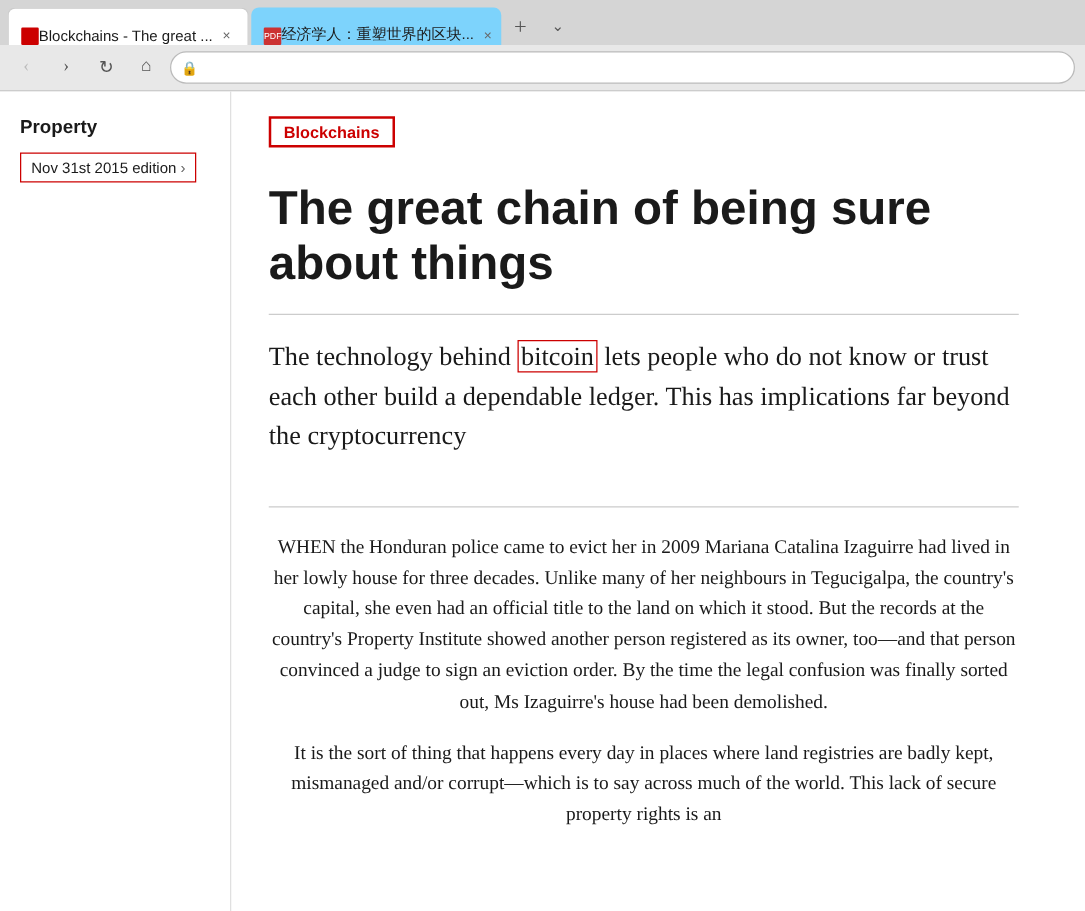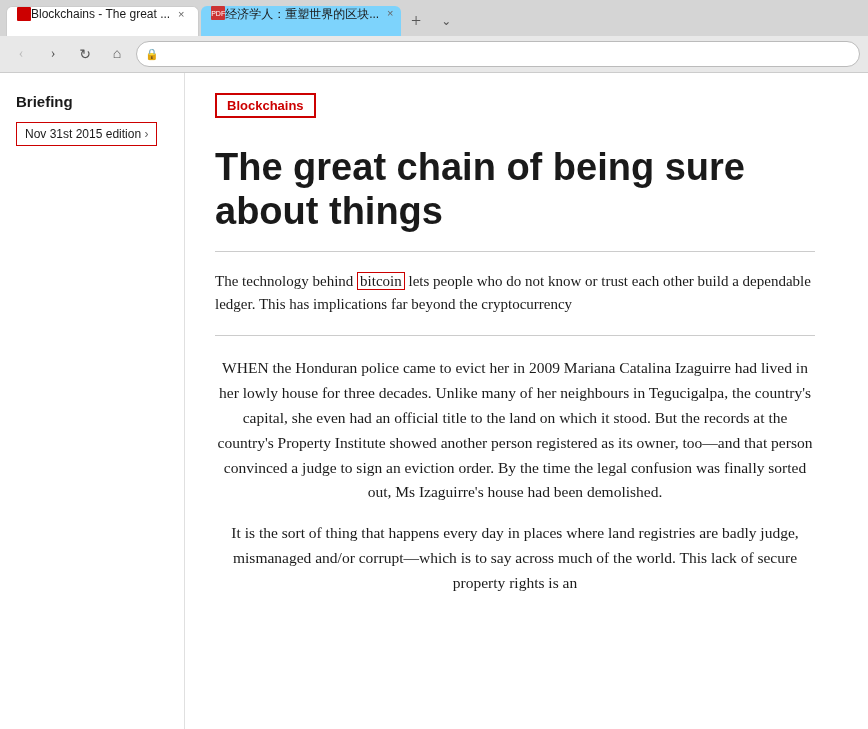--- a/index.html
+++ b/index.html
@@ -13,21 +13,21 @@
     .tab-bar {
       display: flex;
       align-items: center;
       height: 36px;
       padding: 6px 0 0 6px;
       background: #d5d5d5;
       gap: 2px;
     }
     .tab {
       display: flex;
-      align-items: flex-start;
+      align-items: flex-end;
       height: 30px;
       padding: 0 10px;
       border-radius: 6px 6px 0 0;
       font-size: 12px;
       font-family: Arial, sans-serif;
       gap: 0;
       max-width: 200px;
       overflow: hidden;
       white-space: nowrap;
     }
@@ -191,24 +191,24 @@
       color: #1a1a1a;
       margin-bottom: 18px;
       font-family: Liberation Sans, sans-serif;
     }
     .article-divider {
       border: none;
       border-top: 1px solid #ccc;
       margin-bottom: 18px;
     }
     .article-subtitle {
-      font-size: 15px;
+      font-size: 21px;
       line-height: 1.5;
       color: #1a1a1a;
-      margin-bottom: 20px;
+      margin-bottom: 40px;
     }
     .bitcoin-link {
       border: 1.5px solid #cc0000;
       padding: 0 2px;
       color: #1a1a1a;
       text-decoration: none;
       cursor: pointer;
     }
     .article-divider2 {
       border: none;
@@ -256,21 +256,21 @@
     <div class="nav-btn">⌂</div>
     <div class="address-input">
       <span class="address-lock">🔒</span>
     </div>
   </div>
 </div>
 
 <div class="page-content">
 
   <div class="sidebar">
-    <div class="sidebar-section-title">Briefing</div>
+    <div class="sidebar-section-title">Property</div>
     <div class="sidebar-edition-link">Nov 31st 2015 edition</div>
   </div>
 
   <div class="article-area">
     
     <div class="article-category">Blockchains</div>
 
     
     <h1 class="article-title">The great chain of being sure about things</h1>
 
@@ -279,17 +279,17 @@
     
     <p class="article-subtitle">
       <span>The technology behind </span><a class="bitcoin-link">bitcoin</a><span> lets people who do not know or trust each other build a dependable ledger. This has implications far beyond the cryptocurrency</span>
     </p>
 
     <hr class="article-divider2">
 
     
     <div class="article-body">
       <p>WHEN the Honduran police came to evict her in 2009 Mariana Catalina Izaguirre had lived in her lowly house for three decades. Unlike many of her neighbours in Tegucigalpa, the country's capital, she even had an official title to the land on which it stood. But the records at the country's Property Institute showed another person registered as its owner, too—and that person convinced a judge to sign an eviction order. By the time the legal confusion was finally sorted out, Ms Izaguirre's house had been demolished.</p>
-      <p>It is the sort of thing that happens every day in places where land registries are badly judge, mismanaged and/or corrupt—which is to say across much of the world. This lack of secure property rights is an</p>
+      <p>It is the sort of thing that happens every day in places where land registries are badly kept, mismanaged and/or corrupt—which is to say across much of the world. This lack of secure property rights is an</p>
     </div>
   </div>
 
 </div>
 
 </body></html>

